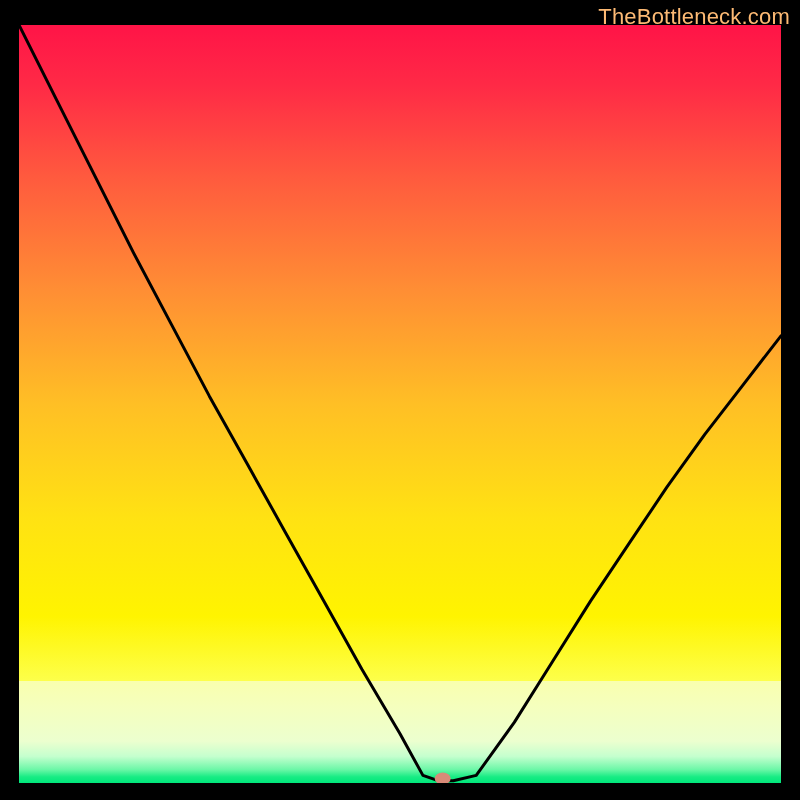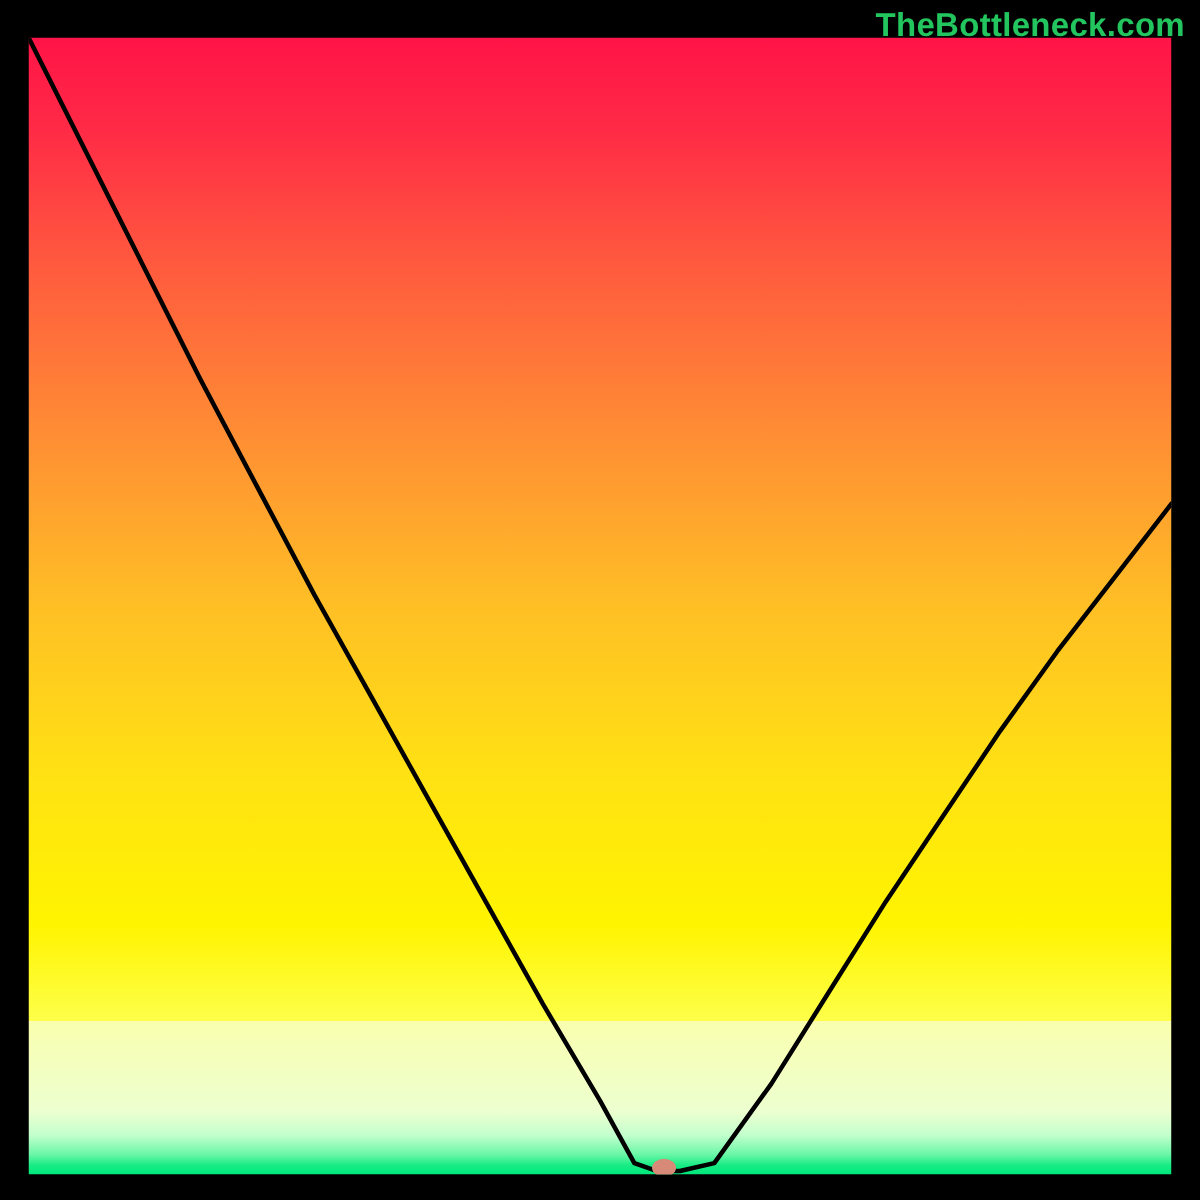--- a/index.html
+++ b/index.html
@@ -14,23 +14,23 @@
   .frame {
     position: relative;
     width: 800px;
     height: 800px;
     background: #000;
   }
   .watermark {
     position: absolute;
     top: 4px;
     right: 10px;
-    color: #22c55e;
+    color: #fdba74;
     font-size: 22px;
-    font-weight: 700;
+    font-weight: 400;
     letter-spacing: 0.2px;
     z-index: 5;
   }
   .plot {
     position: absolute;
     left: 19px;
     top: 25px;
     width: 762px;
     height: 758px;
   }

